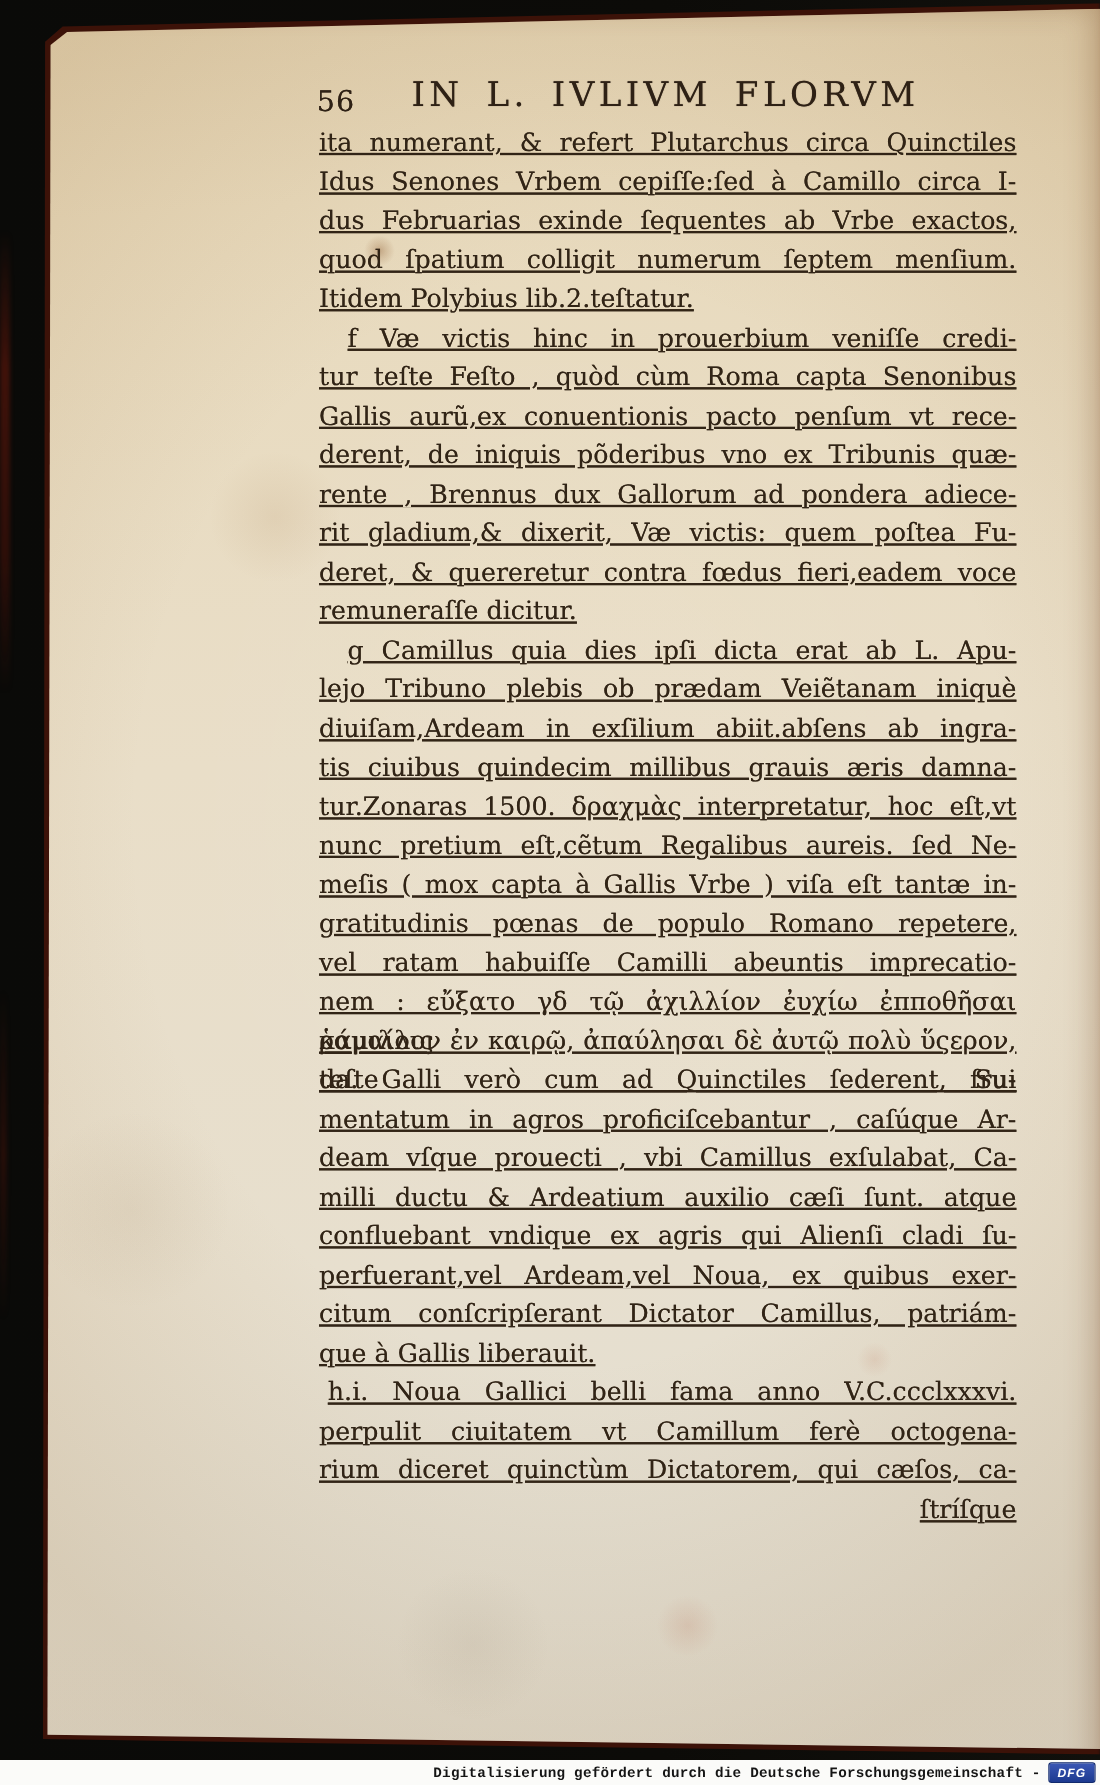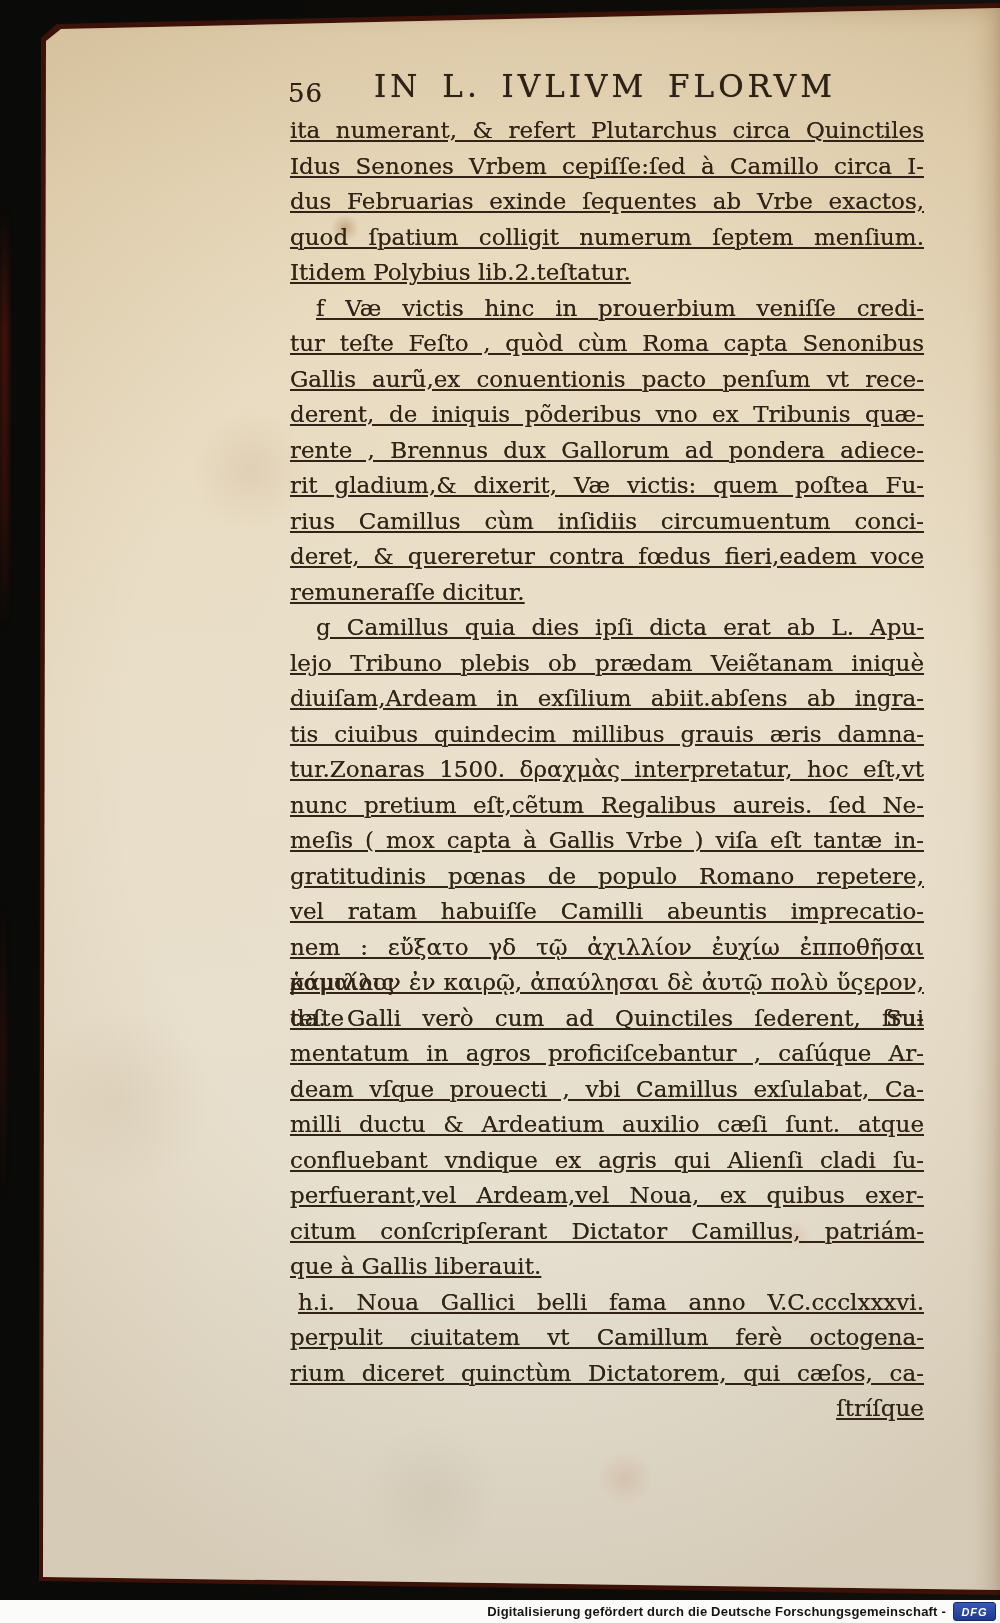--- a/index.html
+++ b/index.html
@@ -38,21 +38,21 @@
            text-shadow:0 0 .7px rgba(46,33,21,.8);}
   .textblock{position:absolute;left:290px;top:113px;width:634px;color:#312416;
            font-size:23px;text-shadow:0 0 .6px rgba(49,36,22,.75);}
   .line{height:35.5px;line-height:35.5px;white-space:nowrap;overflow:visible;text-decoration:underline;}
   .line.j{white-space:normal;text-align:justify;text-align-last:justify;}
   .line.r{text-align:right;text-align-last:right;}
   
   .footer{position:absolute;left:0;top:1600px;width:1000px;height:23px;background:#fbfbf9;
           display:flex;align-items:center;justify-content:flex-end;gap:7px;padding-right:4px;
           box-sizing:border-box;font-family:"Liberation Sans","DejaVu Sans",sans-serif;}
-  .caption{font-size:13px;font-weight:bold;color:#151515;letter-spacing:.2px;}
+  .caption{font-size:13px;font-weight:bold;color:#151515;letter-spacing:.2px;font-family:Liberation Mono, monospace;}
   .dfg{width:41px;height:17px;background:linear-gradient(180deg,#3a57b5,#1d3a90);
        border:1px solid #122a6e;border-radius:3px;color:#ffffff;
        font-size:11px;font-weight:bold;font-style:italic;
        display:flex;align-items:center;justify-content:center;letter-spacing:1px;}
 </style>
 </head>
 <body>
 
 <div id="stage">
   <div class="streak"></div>
@@ -70,21 +70,20 @@
       <div class="line j">Idus Senones Vrbem cepiſſe:ſed à Camillo circa I-</div>
       <div class="line j">dus Februarias exinde ſequentes ab Vrbe exactos,</div>
       <div class="line j">quod ſpatium colligit numerum ſeptem menſium.</div>
       <div class="line">Itidem Polybius lib.2.teſtatur.</div>
       <div class="line j" style="padding-left: 26px;">f Væ victis hinc in prouerbium veniſſe credi-</div>
       <div class="line j">tur teſte Feſto , quòd cùm Roma capta Senonibus</div>
       <div class="line j">Gallis aurũ,ex conuentionis pacto penſum vt rece-</div>
       <div class="line j">derent, de iniquis põderibus vno ex Tribunis quæ-</div>
       <div class="line j">rente , Brennus dux Gallorum ad pondera adiece-</div>
       <div class="line j">rit gladium,&amp; dixerit, Væ victis: quem poſtea Fu-</div>
-      <div class="line j">rius Camillus cùm inſidiis circumuentum conci-</div>
       <div class="line j">deret, &amp; quereretur contra fœdus fieri,eadem voce</div>
       <div class="line">remuneraſſe dicitur.</div>
       <div class="line j" style="padding-left: 26px;">g Camillus quia dies ipſi dicta erat ab L. Apu-</div>
       <div class="line j">lejo Tribuno plebis ob prædam Veiẽtanam iniquè</div>
       <div class="line j">diuiſam,Ardeam in exſilium abiit.abſens ab ingra-</div>
       <div class="line j">tis ciuibus quindecim millibus grauis æris damna-</div>
       <div class="line j">tur.Zonaras 1500. δραχμὰς interpretatur, hoc eſt,vt</div>
       <div class="line j">nunc pretium eſt,cẽtum Regalibus aureis. ſed Ne-</div>
       <div class="line j">meſis ( mox capta à Gallis Vrbe ) viſa eſt tantæ in-</div>
       <div class="line j">gratitudinis pœnas de populo Romano repetere,</div>

